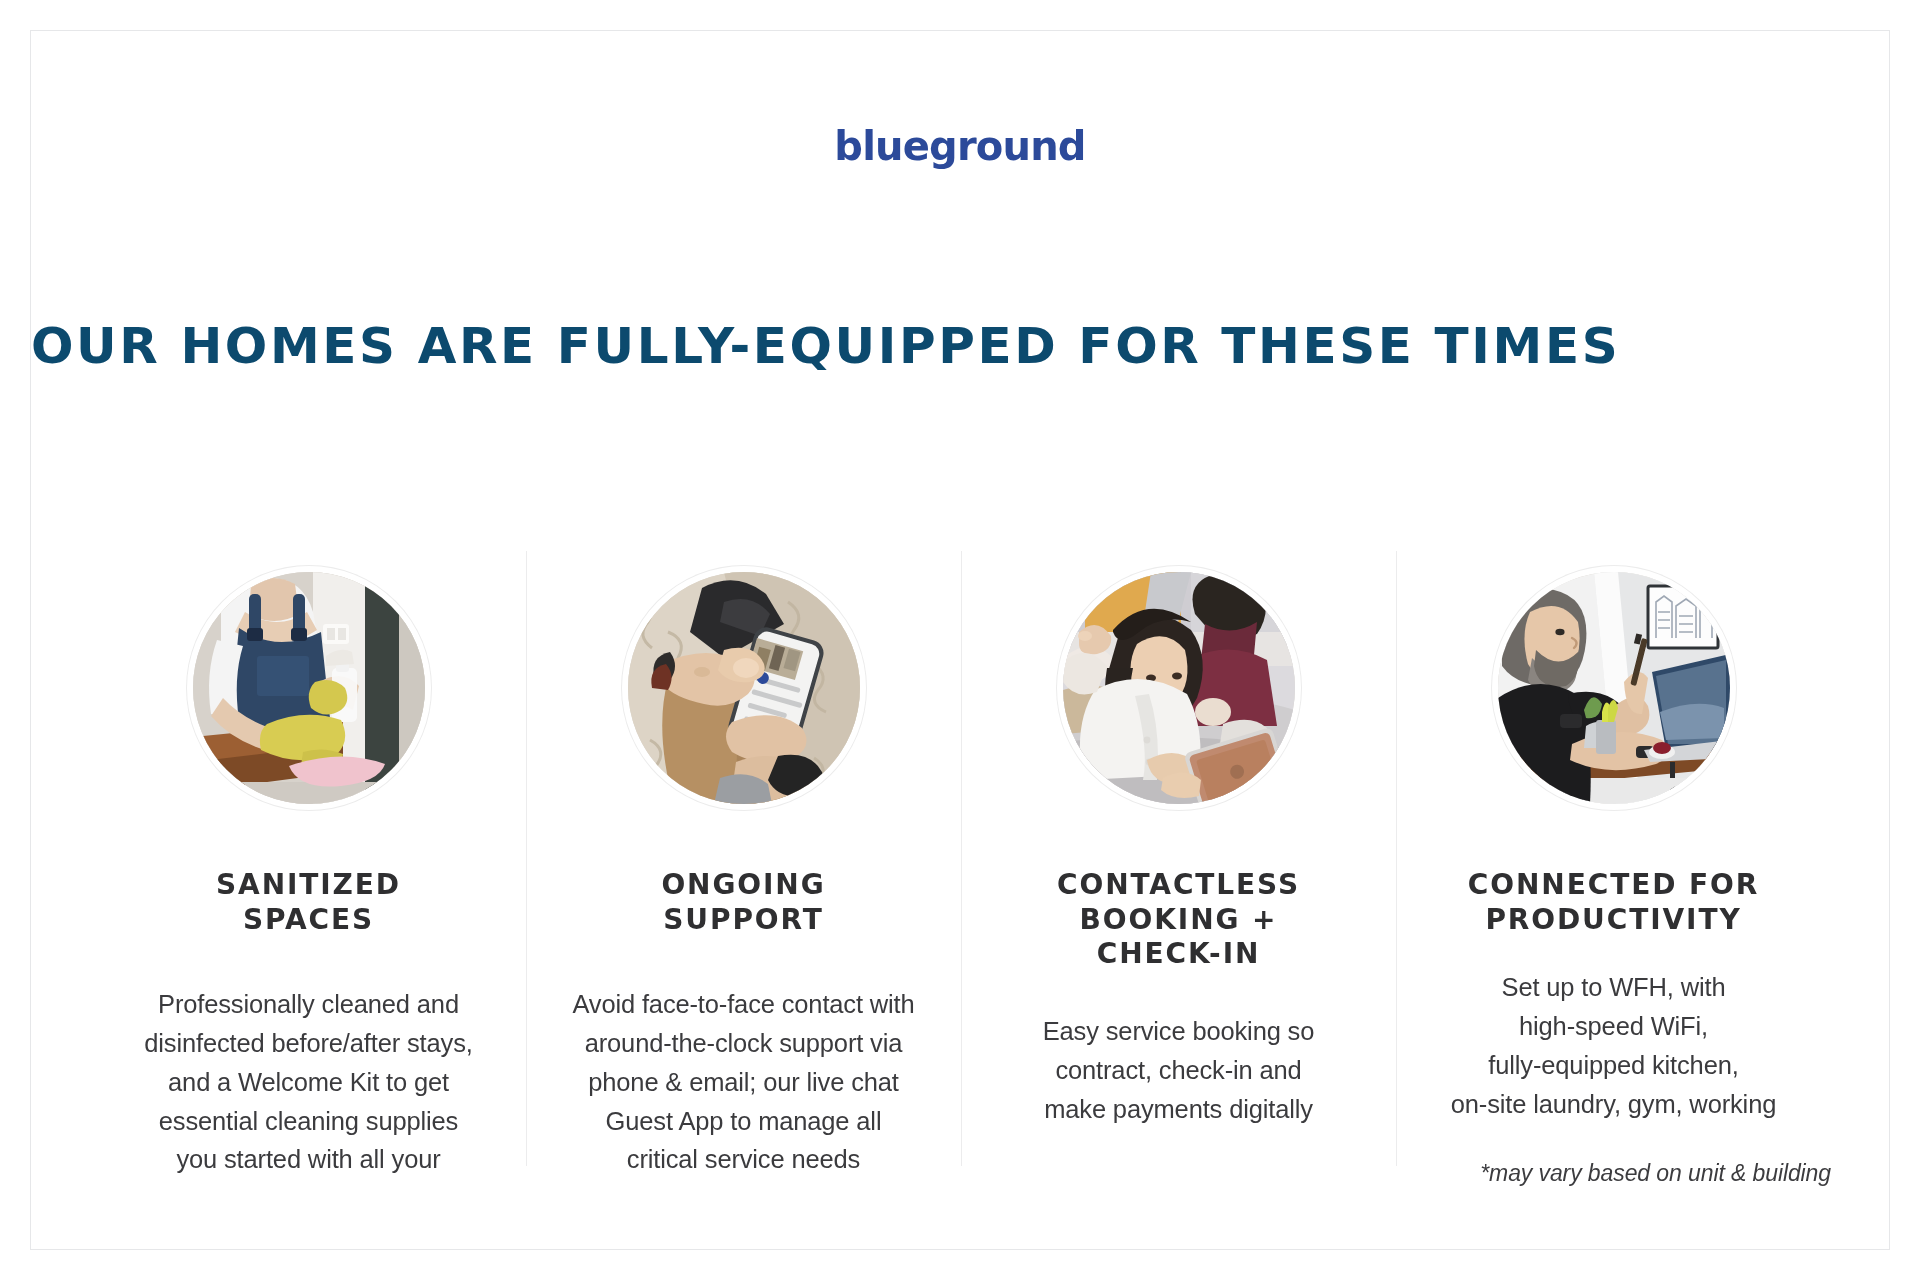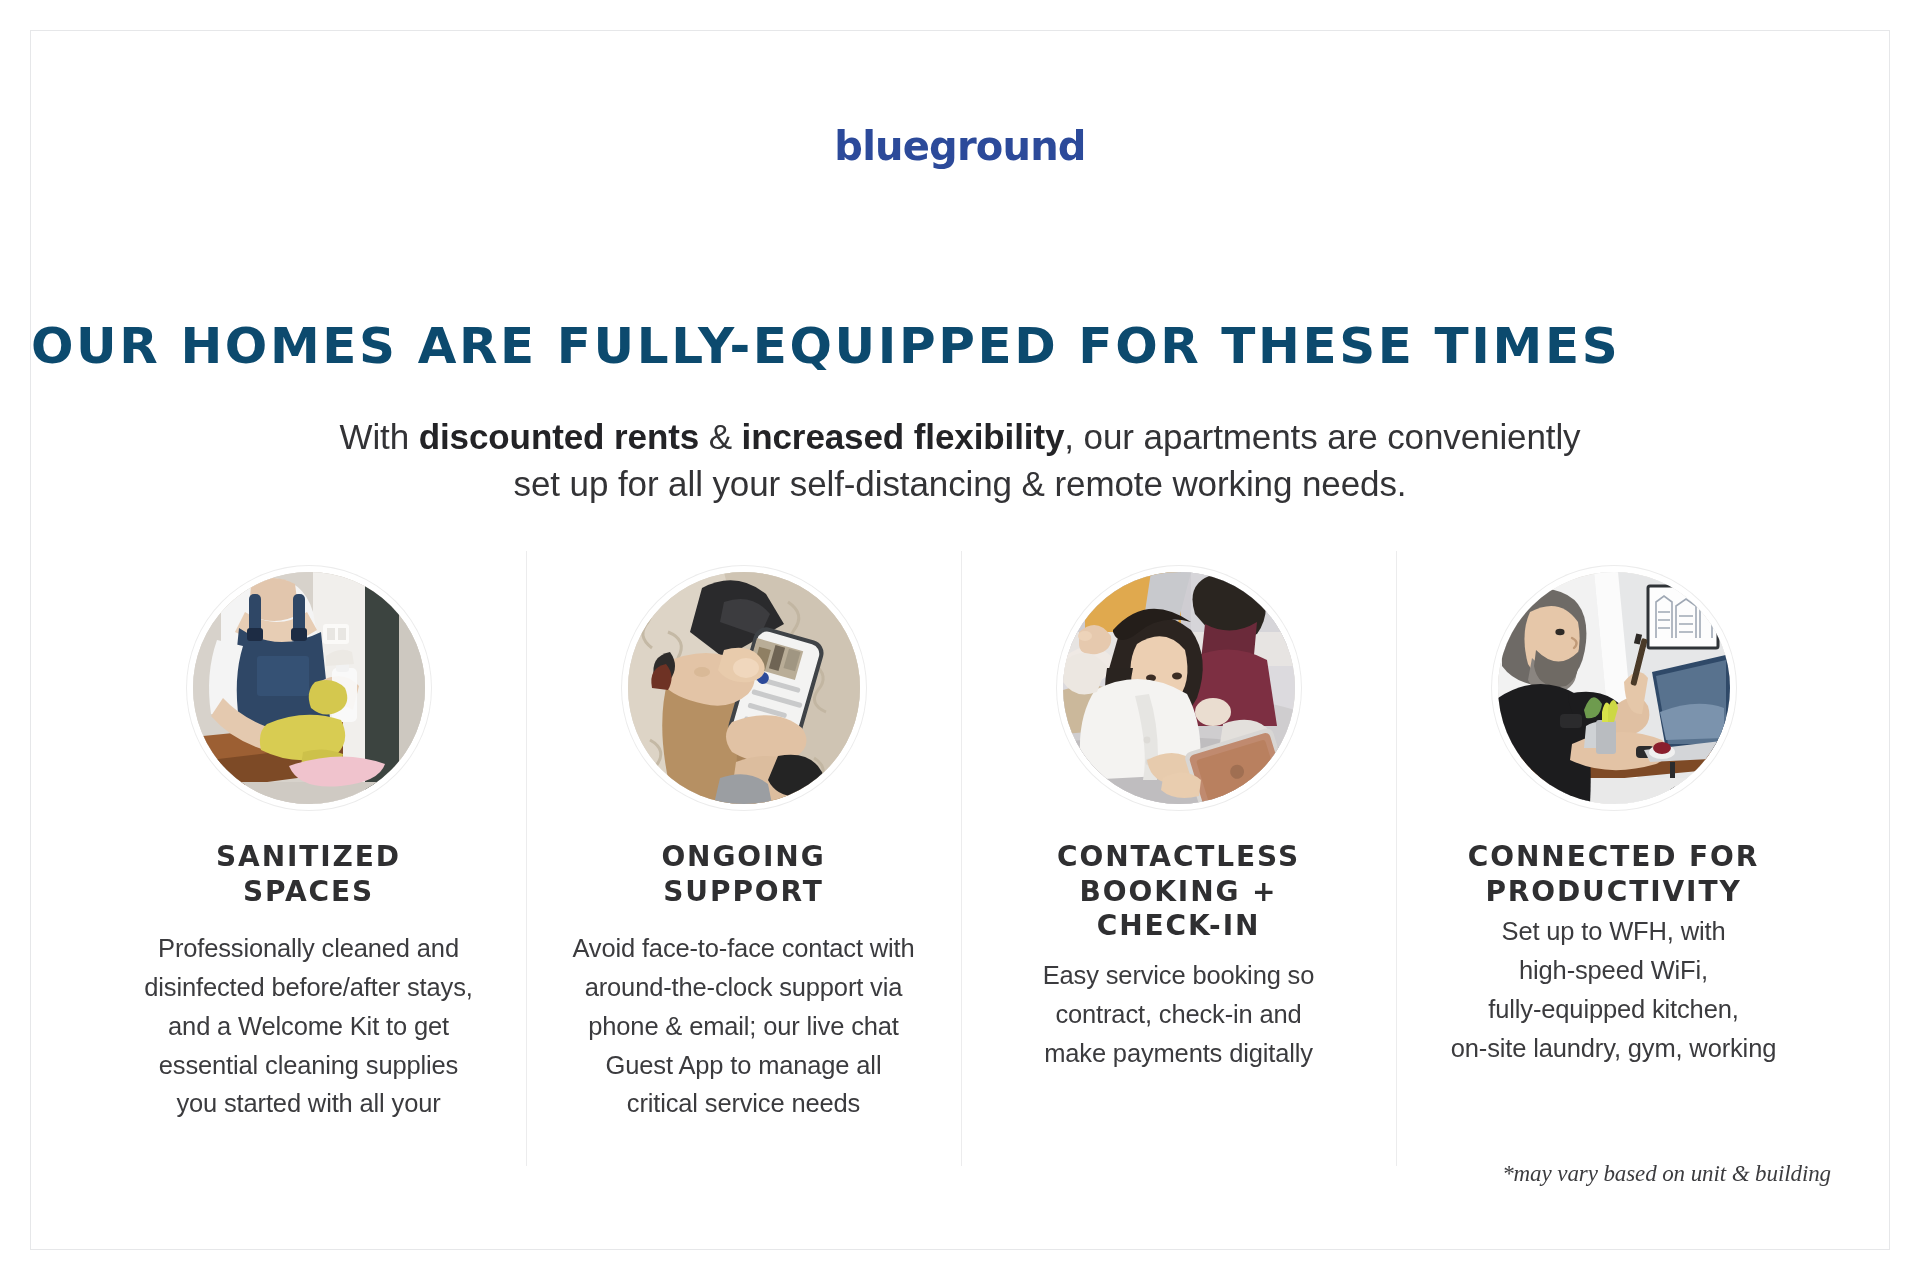--- a/index.html
+++ b/index.html
@@ -97,20 +97,21 @@
     flex-direction: row;
   }
   .col {
     position: relative;
     flex: 1 1 25%;
     display: flex;
     flex-direction: column;
     align-items: center;
     padding: 0 14px;
     box-sizing: border-box;
+    gap: 28px;
   }
   .col + .col::before {
     content: "";
     position: absolute;
     left: 0;
     top: -15px;
     width: 1px;
     height: 615px;
     background: #ececed;
   }
@@ -154,44 +155,40 @@
 
   
   .col-3 .col-body { margin-top: 12px; }
   .col-4 .col-body { margin-top: 3px; }
 
   
   .footnote {
     position: absolute;
     right: 58px;
     bottom: 62px;
-    font-family: Liberation Serif, serif;
+    font-family: Liberation Sans, sans-serif;
     font-style: italic;
     font-size: 23px;
     color: #3c3c3f;
     letter-spacing: -0.1px;
     margin-top: 8px;
   }
 </style>
 </head>
 <body>
 
 <div class="page">
   <div class="card">
 
     <div class="logo-wrap">
       <span class="logo">blueground</span>
     </div>
 
     <h1 class="headline">OUR HOMES ARE FULLY-EQUIPPED FOR THESE TIMES</h1>
 
-    <p class="subhead">
-      <span class="line"><span>With </span><b>discounted rents</b><span> &amp; </span><b>increased flexibility</b><span>, our apartments are conveniently</span></span>
-      <span class="line">set up for all your self-distancing &amp; remote working needs.</span>
-    </p>
 
     <div class="columns">
 
       <div class="col col-1">
         <div class="photo">
           <svg viewBox="0 0 232 232" preserveAspectRatio="xMidYMid slice" aria-hidden="true">
             <rect x="0" y="0" width="232" height="232" fill="#d7d2cb"></rect>
             <rect x="120" y="0" width="52" height="232" fill="#f1efec"></rect>
             <rect x="172" y="0" width="34" height="232" fill="#3c4440"></rect>
             <rect x="206" y="0" width="26" height="232" fill="#cdc8c0"></rect>

